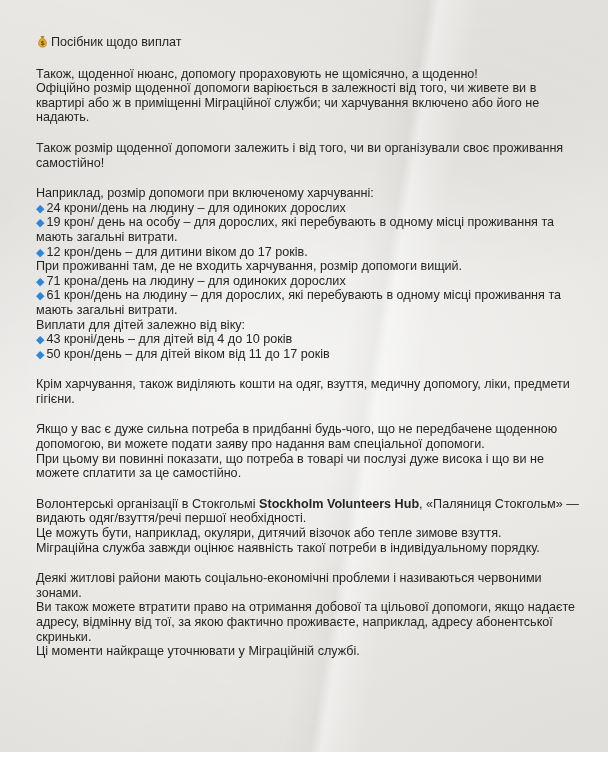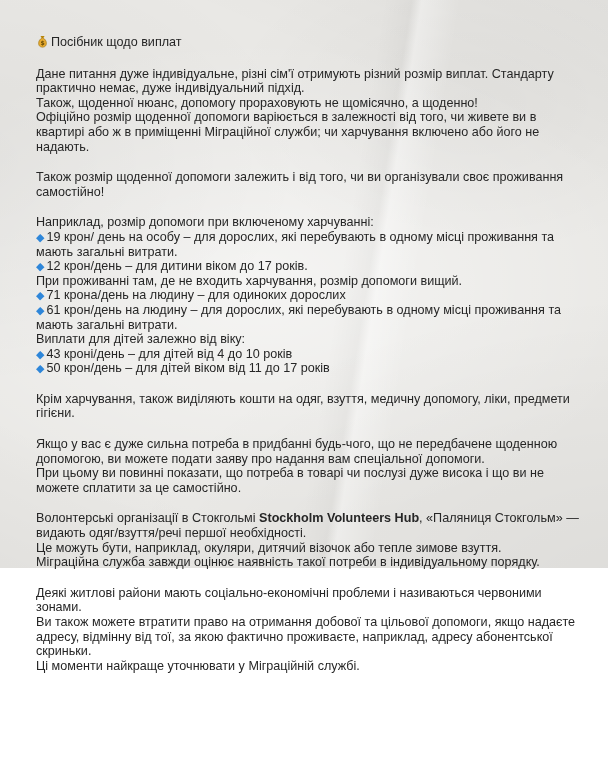--- a/index.html
+++ b/index.html
@@ -3,21 +3,21 @@
 <meta charset="utf-8">
 <style>
   html, body { margin: 0; padding: 0; }
   body {
     width: 608px; height: 760px;
     font-family: "Liberation Sans", sans-serif;
     overflow: hidden;
   }
   .paper {
     position: relative;
-    width: 608px; height: 568px;
+    width: 608px; height: 752px;
     box-sizing: border-box;
     padding: 35px 29px 0 36px;
     color: #262626;
     font-size: 12.6px;
     line-height: 14.6px;
     background:
       linear-gradient(99deg, rgba(0,0,0,0) 55%, rgba(0,0,0,0.028) 59%, rgba(255,255,255,0.35) 60.5%, rgba(0,0,0,0) 66%),
       linear-gradient(203deg, rgba(0,0,0,0.035), rgba(0,0,0,0) 22%),
       linear-gradient(25deg, rgba(0,0,0,0.03), rgba(0,0,0,0) 18%),
       radial-gradient(900px 520px at 108% 108%, rgba(0,0,0,0.055), rgba(0,0,0,0) 62%),
@@ -48,31 +48,31 @@
 
   <div class="title-line">
     <span class="bag"><svg width="13" height="13" viewBox="0 0 16 16" aria-hidden="true">
           <path d="M5.5 1.1h5L9.1 3.7H6.9z" fill="#b8860b"></path>
           <path d="M8 3.4C4.8 4.9 3.2 7.3 3.2 10.3c0 3.1 2 4.7 4.8 4.7s4.8-1.6 4.8-4.7C12.8 7.3 11.2 4.9 8 3.4z" fill="#e6a92f" stroke="#9a720d" stroke-width="0.7"></path>
           <text x="8" y="12.3" text-anchor="middle" font-size="7.5" font-weight="bold" fill="#6b4e06" font-family="'DejaVu Sans', sans-serif">$</text>
         </svg></span><span class="title-text">Посібник щодо виплат</span>
   </div>
 
   <div class="block">
-    <div class="line">Дане питання дуже індивідуальне, різні сім'ї отримують різний розмір виплат. Стандарту практично немає, дуже індивідуальний підхід.</div>
     <div class="line">Також, щоденної нюанс, допомогу прораховують не щомісячно, а щоденно!</div>
     <div class="line">Офіційно розмір щоденної допомоги варіюється в залежності від того, чи живете ви в квартирі або ж в приміщенні Міграційної служби; чи харчування включено або його не надають.</div>
   </div>
 
   <div class="block">
     <div class="line">Також розмір щоденної допомоги залежить і від того, чи ви організували своє проживання самостійно!</div>
   </div>
 
   <div class="block">
     <div class="line">Наприклад, розмір допомоги при включеному харчуванні:</div>
+    <div class="line"><span class="diamond">◆</span><span>24 крони/день на людину – для одиноких дорослих</span></div>
     <div class="line"><span class="diamond">◆</span><span>19 крон/ день на особу – для дорослих, які перебувають в одному місці проживання та мають загальні витрати.</span></div>
     <div class="line"><span class="diamond">◆</span><span>12 крон/день – для дитини віком до 17 років.</span></div>
     <div class="line">При проживанні там, де не входить харчування, розмір допомоги вищий.</div>
     <div class="line"><span class="diamond">◆</span><span>71 крона/день на людину – для одиноких дорослих</span></div>
     <div class="line"><span class="diamond">◆</span><span>61 крон/день на людину – для дорослих, які перебувають в одному місці проживання та мають загальні витрати.</span></div>
     <div class="line">Виплати для дітей залежно від віку:</div>
     <div class="line"><span class="diamond">◆</span><span>43 кроні/день – для дітей від 4 до 10 років</span></div>
     <div class="line"><span class="diamond">◆</span><span>50 крон/день – для дітей віком від 11 до 17 років</span></div>
   </div>
 

